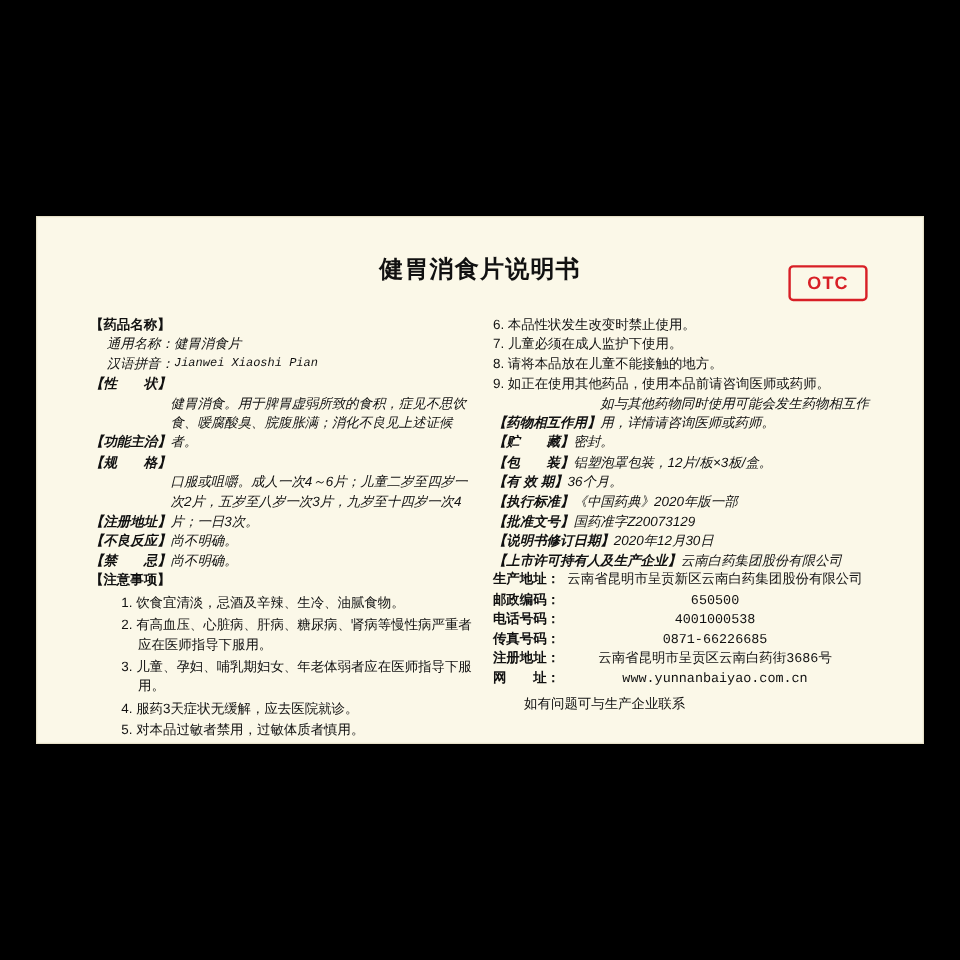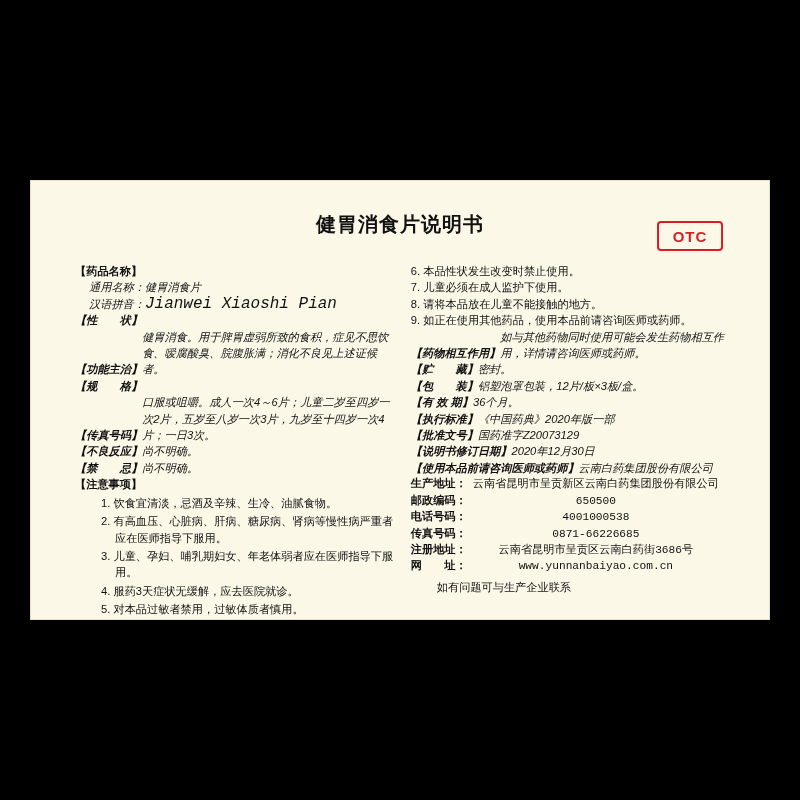--- a/index.html
+++ b/index.html
@@ -93,21 +93,21 @@
     padding-left: 14px;
     white-space: pre-wrap;
   }
   .hang {
     padding-left: 14px;
     text-indent: -14px;
     white-space: pre-wrap;
   }
   .pinyin {
     font-family: "Liberation Mono", monospace;
-    font-size: 16px;
+    font-size: 10px;
   }
   .tail {
     padding-left: 40px;
     margin-top: 2px;
   }
   .kv {
     display: flex;
     font-family: Liberation Mono, monospace;
   }
   .kv .k { font-weight: bold; white-space: nowrap; }
@@ -147,21 +147,21 @@
           <div class="row blk">
             <span class="lbl">【功能主治】</span>
             <span class="val">健胃消食。用于脾胃虚弱所致的食积，症见不思饮食、嗳腐酸臭、脘腹胀满；消化不良见上述证候者。</span>
           </div>
 
           <div class="row blk">
             <span class="lbl">【规　　格】</span>
           </div>
 
           <div class="row blk">
-            <span class="lbl">【传真号码】</span>
+            <span class="lbl">【注册地址】</span>
             <span class="val">口服或咀嚼。成人一次4～6片；儿童二岁至四岁一次2片，五岁至八岁一次3片，九岁至十四岁一次4片；一日3次。</span>
           </div>
 
           <div class="row blk">
             <span class="lbl">【不良反应】</span>
             <span class="val">尚不明确。</span>
           </div>
 
           <div class="row blk">
             <span class="lbl">【禁　　忌】</span>
@@ -217,21 +217,21 @@
             <span class="lbl">【批准文号】</span>
             <span class="val">国药准字Z20073129</span>
           </div>
 
           <div class="row blk">
             <span class="lbl">【说明书修订日期】</span>
             <span class="val">2020年12月30日</span>
           </div>
 
           <div class="row blk">
-            <span class="lbl">【使用本品前请咨询医师或药师】</span>
+            <span class="lbl">【上市许可持有人及生产企业】</span>
             <span class="val">云南白药集团股份有限公司</span>
           </div>
 
           <div class="blk">
             <div class="kv">
               <span class="k">生产地址：</span>
               <span class="v">云南省昆明市呈贡新区云南白药集团股份有限公司</span>
             </div>
             <div class="kv">
               <span class="k">邮政编码：</span>

